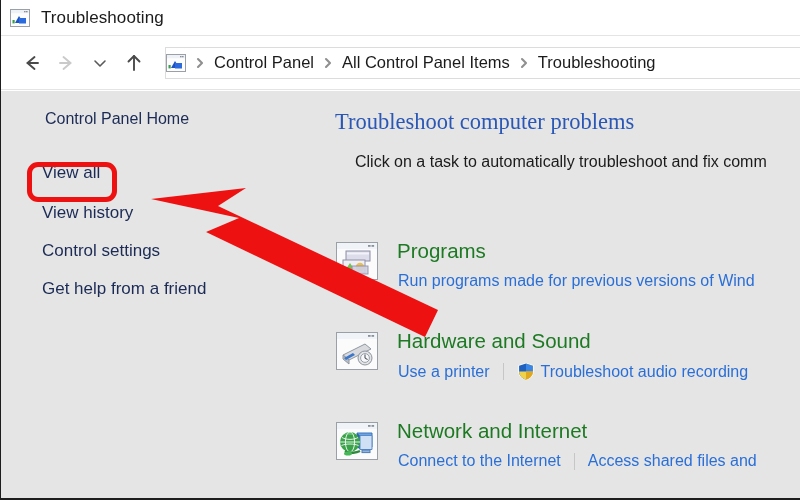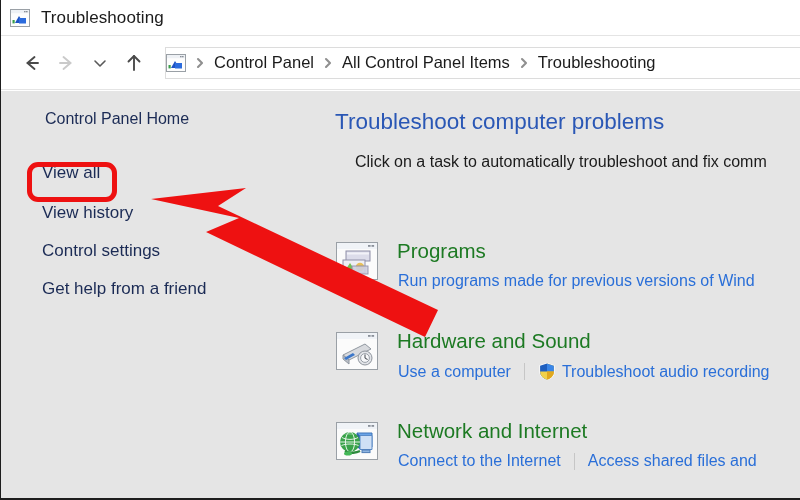--- a/index.html
+++ b/index.html
@@ -143,20 +143,21 @@
     height: 407px;
     overflow: hidden;
   }
   .main-title {
     position: absolute;
     left: 14px;
     top: 18px;
     font-size: 22.5px;
     color: #2a57b5;
     white-space: nowrap;
+    font-family: Liberation Serif, serif;
   }
   .main-sub {
     position: absolute;
     left: 14px;
     top: 62px;
     font-size: 16px;
     color: #1b1b1b;
     white-space: nowrap;
     margin-left: 20px;
   }
@@ -369,21 +370,21 @@
             <path d="M8 24 L14 29 L14 33 L8 28 Z" fill="#b9bec6" stroke="#9097a0"></path>
             <path d="M9 27 L18 22 L20 24 L11 29 Z" fill="#3b76c9"></path>
             <circle cx="30" cy="27" r="7" fill="#e2e4e8" stroke="#8f959d"></circle>
             <circle cx="30" cy="27" r="4.4" fill="#f7f8fa" stroke="#9aa0a8"></circle>
             <path d="M30 27 L30 23.5" stroke="#55595f" stroke-width="1.1"></path>
             <path d="M30 27 L32.6 28.6" stroke="#55595f" stroke-width="1.1"></path>
           </svg>
         </span>
         <span class="cat-title">Hardware and Sound</span>
         <span class="cat-links">
-          <span class="cat-link">Use a computer</span>
+          <span class="cat-link">Use a printer</span>
           <span class="link-div"></span>
           <span class="shield-wrap">
             <svg viewBox="0 0 18 19" width="18" height="19">
               <path d="M9 0.8 L16.6 3.2 L16.6 9.4 C16.6 14 13.2 17 9 18.3 C4.8 17 1.4 14 1.4 9.4 L1.4 3.2 Z" fill="#ffffff"></path>
               <path d="M9 1.6 L15.9 3.8 L15.9 9.4 C15.9 13.6 12.8 16.4 9 17.6 L9 1.6 Z" fill="#e8b825"></path>
               <path d="M9 1.6 L2.1 3.8 L2.1 9.4 C2.1 13.6 5.2 16.4 9 17.6 L9 1.6 Z" fill="#1f5fbf"></path>
               <path d="M9 1.6 L15.9 3.8 L15.9 9.4 L9 9.4 Z" fill="#3a86e8"></path>
               <path d="M9 9.4 L15.9 9.4 C15.9 13.6 12.8 16.4 9 17.6 Z" fill="#e0a81f"></path>
               <path d="M2.1 9.4 L9 9.4 L9 17.6 C5.2 16.4 2.1 13.6 2.1 9.4 Z" fill="#f0d14a"></path>
             </svg>

